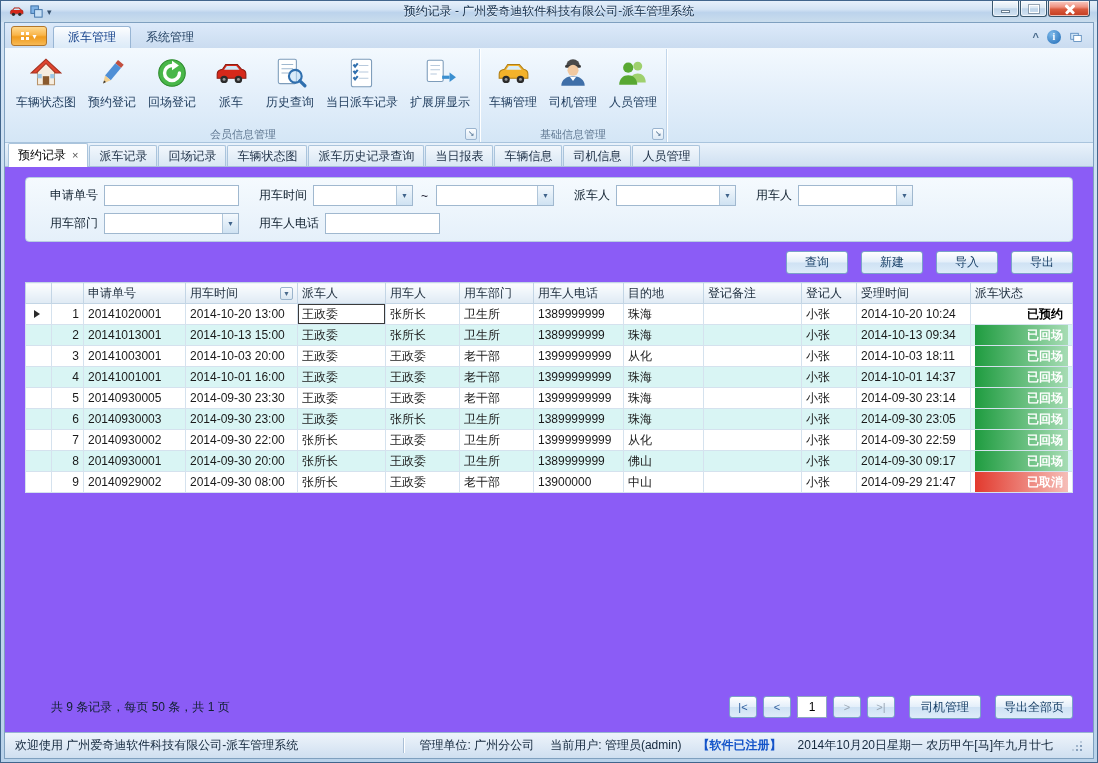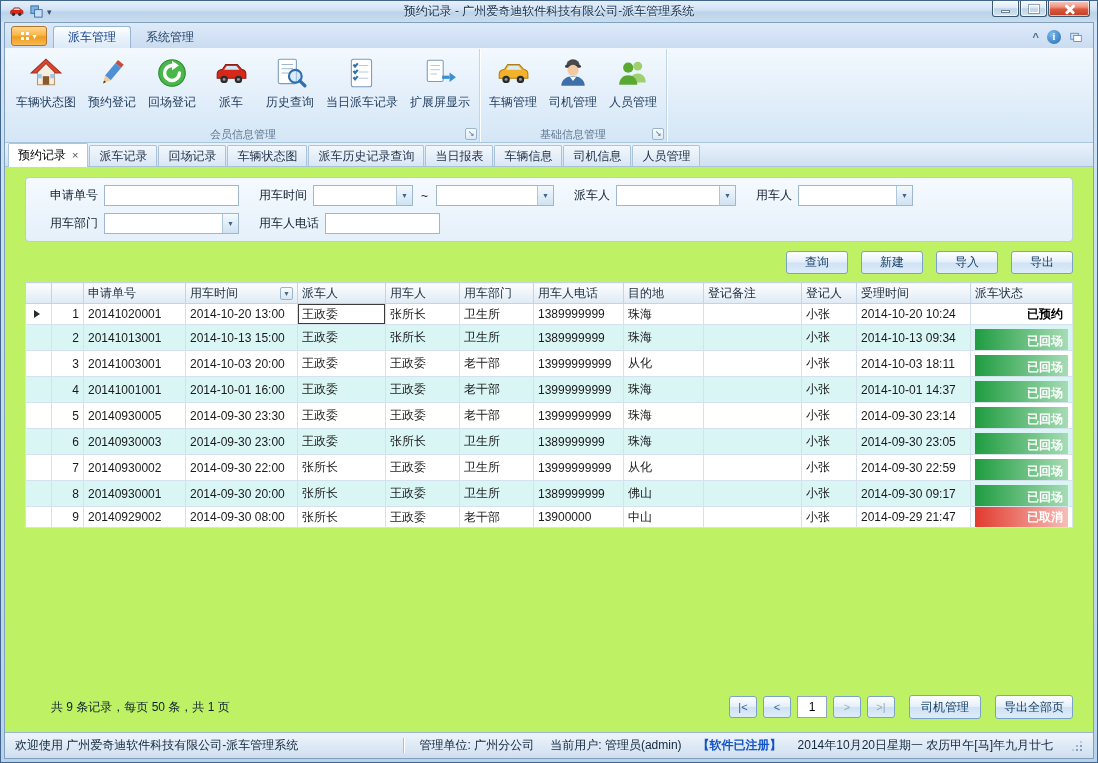--- a/index.html
+++ b/index.html
@@ -66,21 +66,21 @@
             background:linear-gradient(#fbfdff,#dce9f5);}
   
   .doctabs{height:24px;display:flex;align-items:flex-end;padding:0 3px;gap:1px;
            background:linear-gradient(#e9f2fb,#cfe0f1);border-bottom:1px solid #a8c2da;}
   .dtab{height:21px;display:flex;align-items:center;gap:6px;padding:0 9px;white-space:nowrap;
         border:1px solid #aac4dc;border-bottom:none;border-radius:2px 2px 0 0;color:#22344a;
         background:linear-gradient(#f2f7fc,#d9e7f4);}
   .dtab.active{height:24px;background:#fff;position:relative;z-index:2;margin-bottom:-1px;color:#000;}
   .dclose{color:#555;font-size:11px;line-height:1;}
   
-  .content{flex:1;display:flex;flex-direction:column;background:#bef264;min-height:0;}
+  .content{flex:1;display:flex;flex-direction:column;background:#8b5cf6;min-height:0;}
   .filter-panel{margin:10px 20px 0;border:1px solid #b7cde2;border-radius:4px;padding:7px 10px;
                 background:linear-gradient(#f5fafe,#e5f0fa);display:flex;flex-direction:column;gap:7px;}
   .frow{display:flex;align-items:center;}
   .flabel{white-space:nowrap;color:#10202f;}
   .w62{width:62px;text-align:right;}
   .ml20{margin-left:20px;} .mr6{margin-right:6px;}
   .tinput{height:21px;border:1px solid #a0b8cf;background:#fff;padding:0 4px;font-size:12px;
           font-family:inherit;}
   .combo{height:21px;border:1px solid #a0b8cf;background:#fff;display:flex;align-items:stretch;}
   .combo-val{flex:1;}
@@ -102,21 +102,21 @@
            border:1px solid #9ab4cc;border-radius:2px;background:linear-gradient(#f8fbfd,#d8e6f1);}
   .grid td{height:21px;padding:0 4px;white-space:nowrap;overflow:hidden;border:1px solid #d5e2ee;}
   .grid tr.alt td{background:#d9f5f4;}
   .c-ind{padding:0 2px;} .c-no{text-align:right;padding-right:6px;}
   .ind-arrow{display:inline-block;width:0;height:0;border-left:6px solid #2a2a2a;
              border-top:4px solid transparent;border-bottom:4px solid transparent;margin-left:4px;}
   .cell-focus{box-shadow:inset 0 0 0 1px #3a3a3a;}
   .c-status{padding:0;}
   .status-inner{height:100%;display:flex;align-items:center;justify-content:flex-end;padding:0 5px;font-weight:bold;}
   .st-plain .status-inner{color:#000;}
-  .st-green .status-inner{background:linear-gradient(90deg,#1f9c40,#a6dcb4);color:#fff;margin-top:8px;}
+  .st-green .status-inner{background:linear-gradient(90deg,#1f9c40,#a6dcb4);color:#fff;}
   .st-red .status-inner{background:linear-gradient(90deg,#e23a2e,#f6beb8);color:#fff;}
   
   .pagination{height:34px;margin:0 20px 8px;display:flex;align-items:center;justify-content:space-between;}
   .psummary{padding-left:26px;color:#10202f;}
   .pcontrols{display:flex;align-items:center;gap:6px;}
   .pbtn{width:28px;height:22px;border:1px solid #7ba2c8;border-radius:3px;color:#2f5f9e;font-size:11px;
         font-family:inherit;background:linear-gradient(#ffffff,#e4effa 48%,#cfe2f4 52%,#ddecf9);}
   .pbtn.disabled{color:#9aa7b5;}
   .pinput{width:30px;height:22px;border:1px solid #8fa8c0;text-align:center;font-size:12px;font-family:inherit;}
   .pexport{margin-left:8px;min-width:72px;height:24px;}

